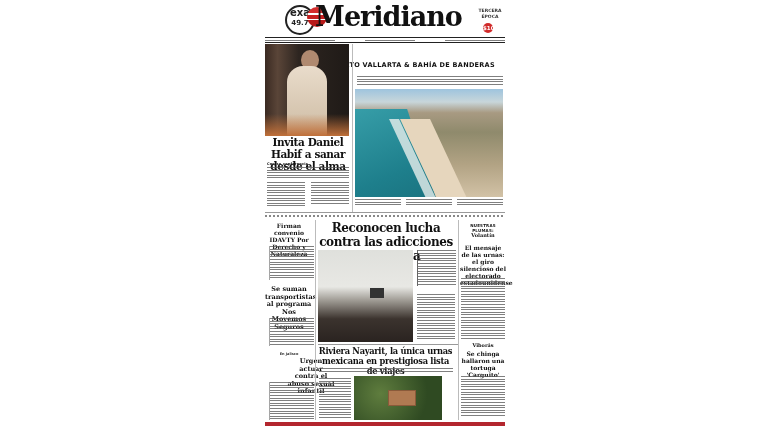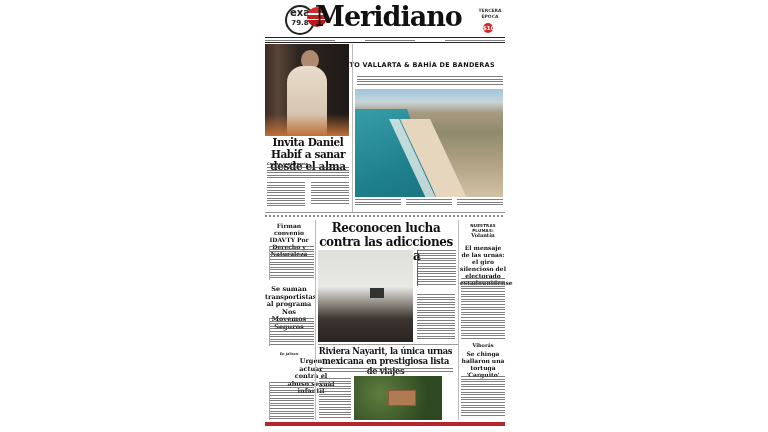--- a/index.html
+++ b/index.html
@@ -43,21 +43,21 @@
   .redbar{left:2px;top:420px;width:240px;height:4px;background:#b3262e;}
   .label{font:bold 4.5px "DejaVu Sans",sans-serif;letter-spacing:.2px;}
 </style>
 </head>
 <body>
 
 <div class="page">
 
   <div class="abs exa">
     <span>exa</span>
-    <span class="fm">79.8</span>
+    <span class="fm">49.7</span>
   </div>
   <div class="abs redball"></div>
   <div class="abs logo">Meridiano</div>
   <div class="abs subtitle">PUERTO VALLARTA &amp; BAHÍA DE BANDERAS</div>
   <div class="abs epoca" style="width:24px;">TERCERA ÉPOCA</div>
   <div class="abs price">
     <span class="circ">$10</span>
   </div>
   <div class="abs dateline">
     <span class="filler" style="width:70px;height:1px;"></span>

